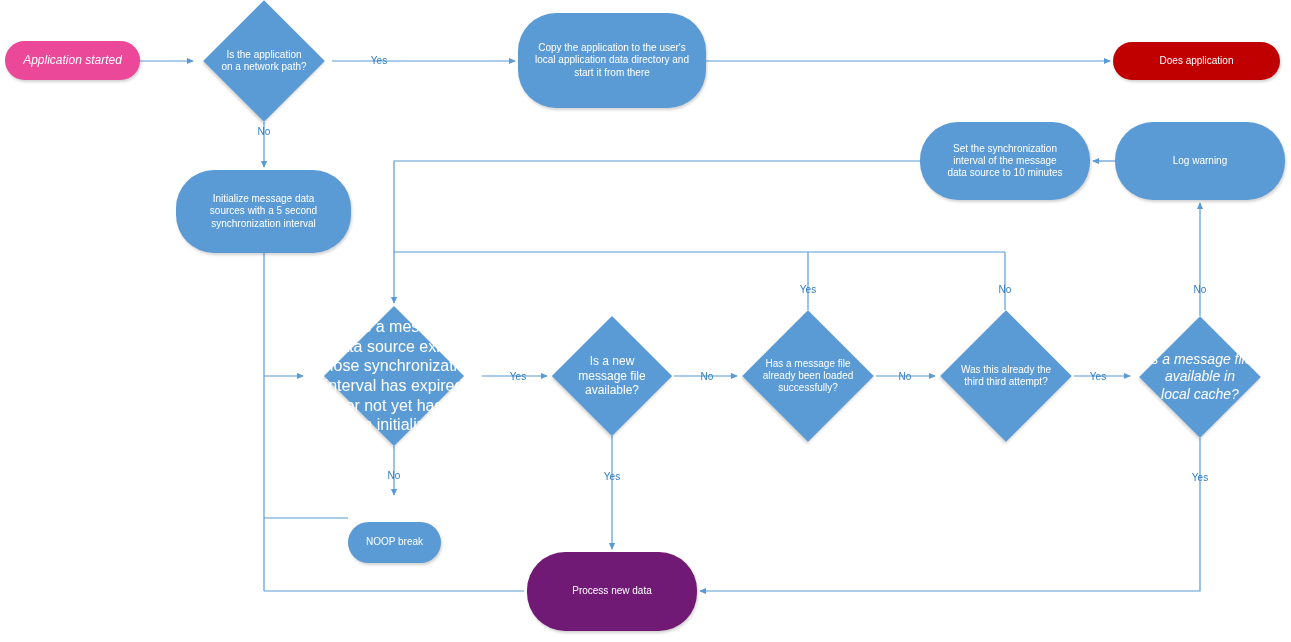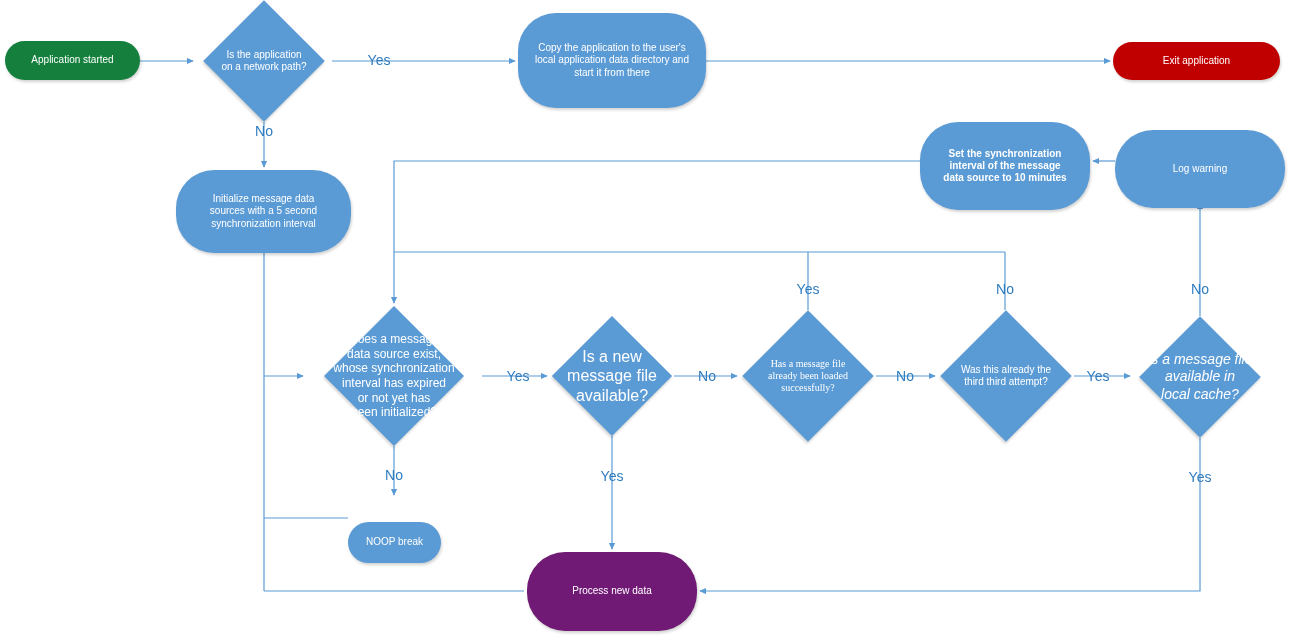--- a/index.html
+++ b/index.html
@@ -57,21 +57,21 @@
     transform: translate(-50%,-50%) rotate(45deg);
     box-shadow: 1px 2px 3px rgba(0,0,0,0.18);
   }
   .shape-diamond .label {
     position: relative;
     z-index: 2;
   }
   .edge-label {
     position: absolute;
     color: #2f7cbf;
-    font-size: 14px;
+    font-size: 10px;
     z-index: 4;
     white-space: nowrap;
     transform: translate(-50%, -50%);
     background: transparent;
     text-align: right;
   }
 </style>
 </head>
 <body>
 
@@ -100,65 +100,65 @@
         <polyline points="808,310 808,252" fill="none" stroke="#5b9bd5" stroke-width="1.2"></polyline>
         <polyline points="876,376 935,376" fill="none" stroke="#5b9bd5" stroke-width="1.2" marker-end="url(#arrowhead)"></polyline>
         <polyline points="1005,310 1005,252" fill="none" stroke="#5b9bd5" stroke-width="1.2"></polyline>
         <polyline points="1074,376 1130,376" fill="none" stroke="#5b9bd5" stroke-width="1.2" marker-end="url(#arrowhead)"></polyline>
         <polyline points="1200,316 1200,203" fill="none" stroke="#5b9bd5" stroke-width="1.2" marker-end="url(#arrowhead)"></polyline>
         <polyline points="1115,161 1093,161" fill="none" stroke="#5b9bd5" stroke-width="1.2" marker-end="url(#arrowhead)"></polyline>
         <polyline points="1200,438 1200,591 700,591" fill="none" stroke="#5b9bd5" stroke-width="1.2" marker-end="url(#arrowhead)"></polyline>
       </g>
   </svg>
   <div id="node-layer">
-      <div class="node shape-stadium" style="left: 5px; top: 41px; width: 135px; height: 39px; font-size: 10px; background: #15803d;">
+      <div class="node shape-stadium" style="left: 5px; top: 41px; width: 135px; height: 39px; font-size: 12px; background: #ec4899; font-style: italic;">
         <span class="label">Application started</span>
       </div>
       <div class="node shape-diamond" style="left: 196px; top: 0px; width: 136px; height: 122px; font-size: 10px;">
         <div class="dia-body" style="width: 86px; height: 86px; background: rgb(91, 155, 213);"></div>
         <span class="label">Is the application
 on a network path?</span>
       </div>
       <div class="node shape-stadium" style="left: 518px; top: 13px; width: 188px; height: 95px; font-size: 10px; background: rgb(91, 155, 213);">
         <span class="label">Copy the application to the user's
 local application data directory and
 start it from there</span>
       </div>
       <div class="node shape-stadium" style="left: 1113px; top: 42px; width: 167px; height: 38px; font-size: 10px; background: rgb(192, 0, 0);">
-        <span class="label">Exit application</span>
+        <span class="label">Does application</span>
       </div>
-      <div class="node shape-stadium" style="left: 920px; top: 122px; width: 170px; height: 88px; font-size: 10px; background: rgb(91, 155, 213); font-weight: bold;">
+      <div class="node shape-stadium" style="left: 920px; top: 122px; width: 170px; height: 78px; font-size: 10px; background: rgb(91, 155, 213);">
         <span class="label">Set the synchronization
 interval of the message
 data source to 10 minutes</span>
       </div>
-      <div class="node shape-stadium" style="left: 1115px; top: 122px; width: 170px; height: 78px; font-size: 10px; background: rgb(91, 155, 213); margin-top: 8px;">
+      <div class="node shape-stadium" style="left: 1115px; top: 122px; width: 170px; height: 78px; font-size: 10px; background: rgb(91, 155, 213);">
         <span class="label">Log warning</span>
       </div>
       <div class="node shape-stadium" style="left: 176px; top: 170px; width: 175px; height: 83px; font-size: 10px; background: rgb(91, 155, 213);">
         <span class="label">Initialize message data
 sources with a 5 second
 synchronization interval</span>
       </div>
-      <div class="node shape-diamond" style="left: 306px; top: 306px; width: 176px; height: 140px; font-size: 12px;">
+      <div class="node shape-diamond" style="left: 306px; top: 306px; width: 176px; height: 140px; font-size: 16px;">
         <div class="dia-body" style="width: 99px; height: 99px; background: rgb(91, 155, 213);"></div>
         <span class="label">Does a message
 data source exist,
 whose synchronization
 interval has expired
 or not yet has
 been initialized?</span>
       </div>
-      <div class="node shape-diamond" style="left: 550px; top: 316px; width: 124px; height: 120px; font-size: 16px;">
+      <div class="node shape-diamond" style="left: 550px; top: 316px; width: 124px; height: 120px; font-size: 12px;">
         <div class="dia-body" style="width: 85px; height: 85px; background: rgb(91, 155, 213);"></div>
         <span class="label">Is a new
 message  file
 available?</span>
       </div>
-      <div class="node shape-diamond" style="left: 740px; top: 310px; width: 136px; height: 132px; font-size: 10px; font-family: Liberation Serif, serif;">
+      <div class="node shape-diamond" style="left: 740px; top: 310px; width: 136px; height: 132px; font-size: 10px;">
         <div class="dia-body" style="width: 93px; height: 93px; background: rgb(91, 155, 213);"></div>
         <span class="label">Has a message file
 already been loaded
 successfully?</span>
       </div>
       <div class="node shape-diamond" style="left: 938px; top: 310px; width: 136px; height: 132px; font-size: 10px;">
         <div class="dia-body" style="width: 93px; height: 93px; background: rgb(91, 155, 213);"></div>
         <span class="label">Was this already the
 third third attempt?</span>
       </div>

